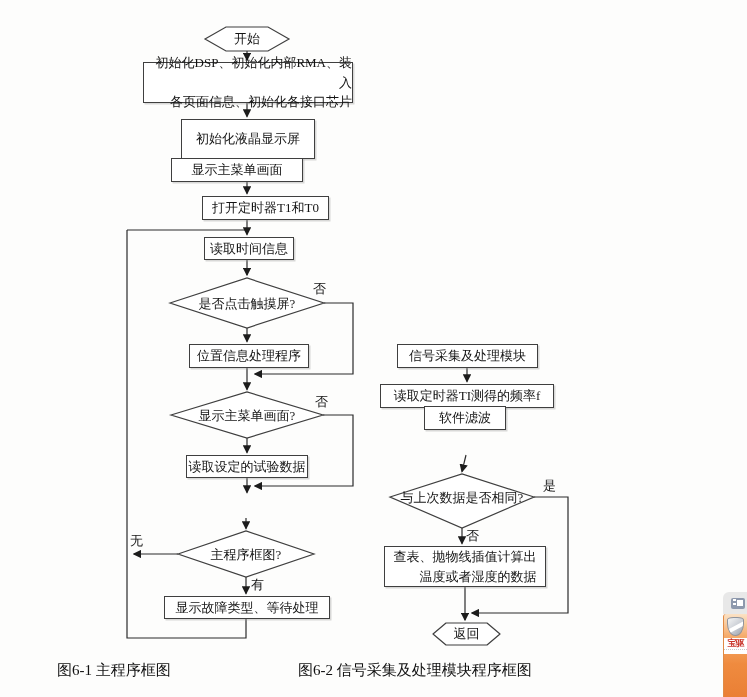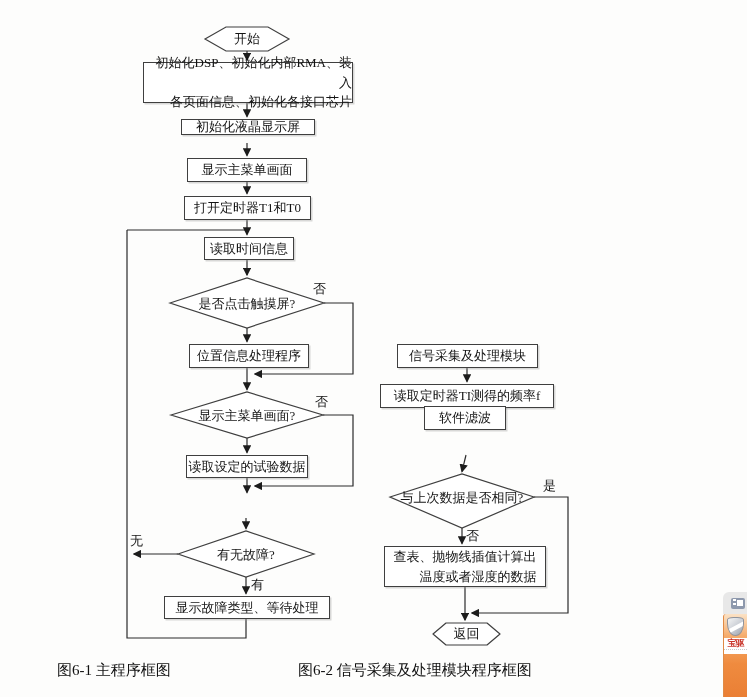--- a/index.html
+++ b/index.html
@@ -106,38 +106,38 @@
       <polygon points="170,303 247,278 324,303 247,328"></polygon>
       <polygon points="171,415 247,392 323,415 247,438"></polygon>
       <polygon points="178,554 246,531 314,554 246,577"></polygon>
       <polygon points="390,497 462,474 534,497 462,528"></polygon>
       <polygon stroke-linejoin="round" points="433,634 446,623 487,623 500,634 487,645 446,645"></polygon>
     </g>
   </svg>
 
   <div class="box" style="left:143px;top:62px;width:210px;height:41px">初始化DSP、初始化内部RMA、装入
 各页面信息、初始化各接口芯片</div>
-  <div class="box" style="left:181px;top:119px;width:134px;height:16px">初始化液晶显示屏</div>
-  <div class="box" style="left:187px;top:158px;width:120px;height:24px">显示主菜单画面</div>
-  <div class="box" style="left:184px;top:196px;width:127px;height:24px">打开定时器T1和T0</div>
+  <div class="box" style="left:181px;top:119px;width:134px;height:40px">初始化液晶显示屏</div>
+  <div class="box" style="left:171px;top:158px;width:132px;height:24px">显示主菜单画面</div>
+  <div class="box" style="left:202px;top:196px;width:127px;height:24px">打开定时器T1和T0</div>
   <div class="box" style="left:204px;top:237px;width:90px;height:23px">读取时间信息</div>
   <div class="box" style="left:189px;top:344px;width:120px;height:24px">位置信息处理程序</div>
   <div class="box" style="left:186px;top:455px;width:122px;height:23px">读取设定的试验数据</div>
   <div class="box" style="left:164px;top:596px;width:166px;height:23px">显示故障类型、等待处理</div>
 
   <div class="box" style="left:397px;top:344px;width:141px;height:24px">信号采集及处理模块</div>
   <div class="box" style="left:380px;top:384px;width:174px;height:24px">读取定时器TI测得的频率f</div>
   <div class="box" style="left:424px;top:406px;width:82px;height:24px">软件滤波</div>
   <div class="box" style="left:384px;top:546px;width:162px;height:41px">查表、抛物线插值计算出
 温度或者湿度的数据</div>
 
   <div class="dtext" style="left:205px;top:27px;width:84px;height:24px">开始</div>
   <div class="dtext" style="left:175px;top:291px;width:144px;height:25px">是否点击触摸屏?</div>
   <div class="dtext" style="left:176px;top:403px;width:142px;height:25px">显示主菜单画面?</div>
-  <div class="dtext" style="left:183px;top:542px;width:126px;height:25px">有无故障?</div>
+  <div class="dtext" style="left:183px;top:542px;width:126px;height:25px">主程序框图?</div>
   <div class="dtext" style="left:394px;top:485px;width:136px;height:25px">与上次数据是否相同?</div>
   <div class="dtext" style="left:433px;top:623px;width:67px;height:22px">返回</div>
 
   <div class="blabel" style="left:313px;top:282px">否</div>
   <div class="blabel" style="left:315px;top:395px">否</div>
   <div class="blabel" style="left:130px;top:534px">无</div>
   <div class="blabel" style="left:251px;top:578px">有</div>
   <div class="blabel" style="left:543px;top:479px">是</div>
   <div class="blabel" style="left:466px;top:529px">否</div>
 

